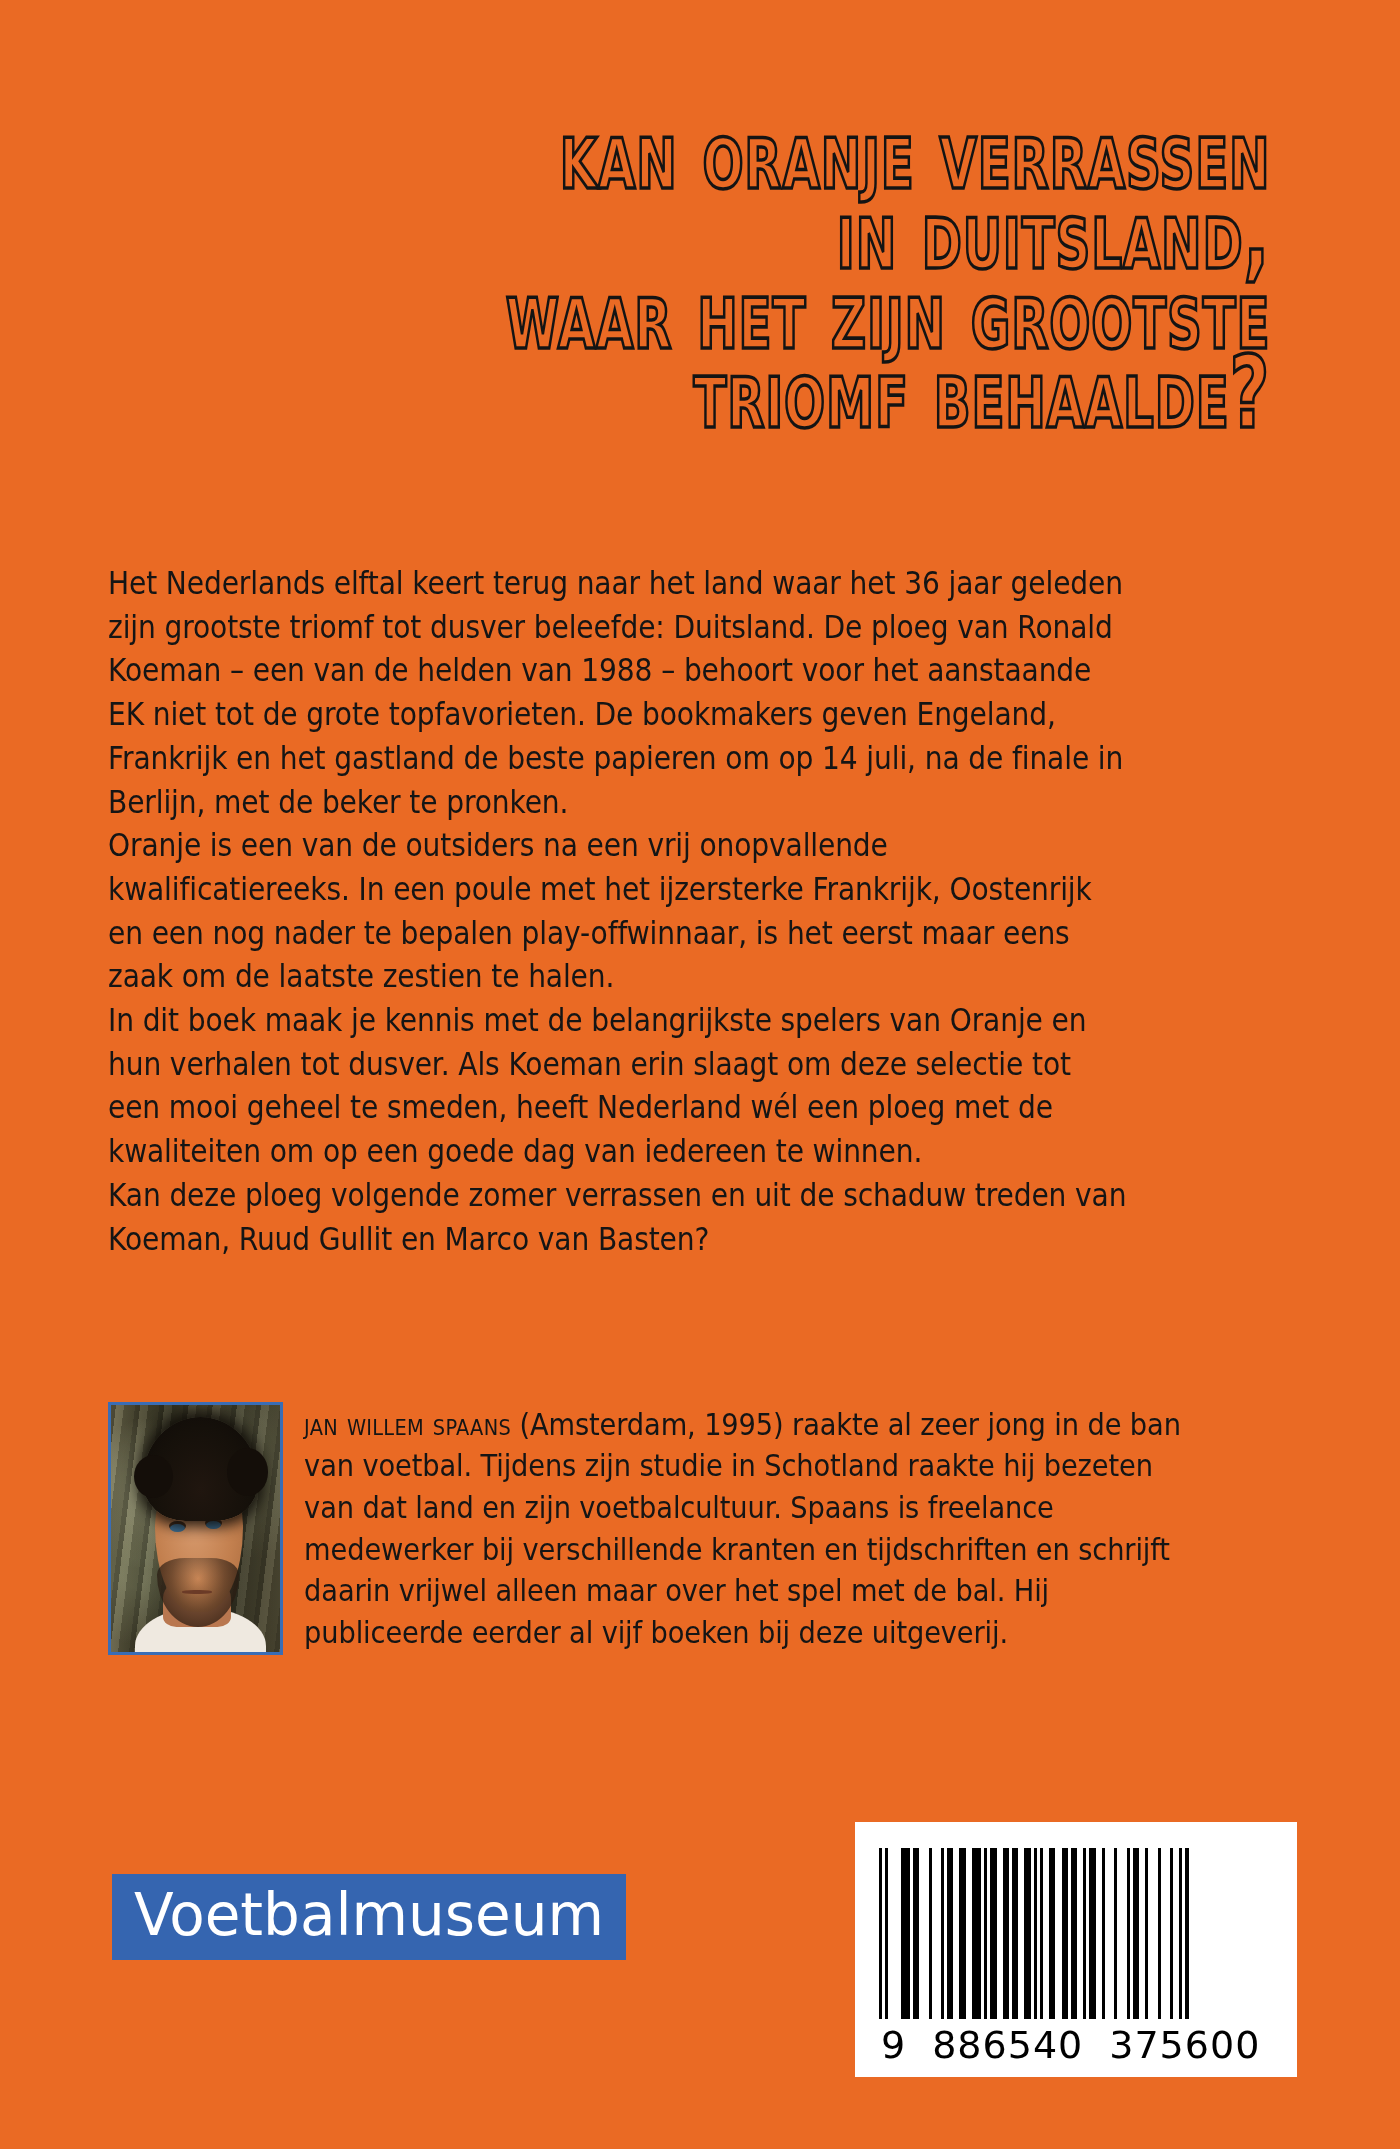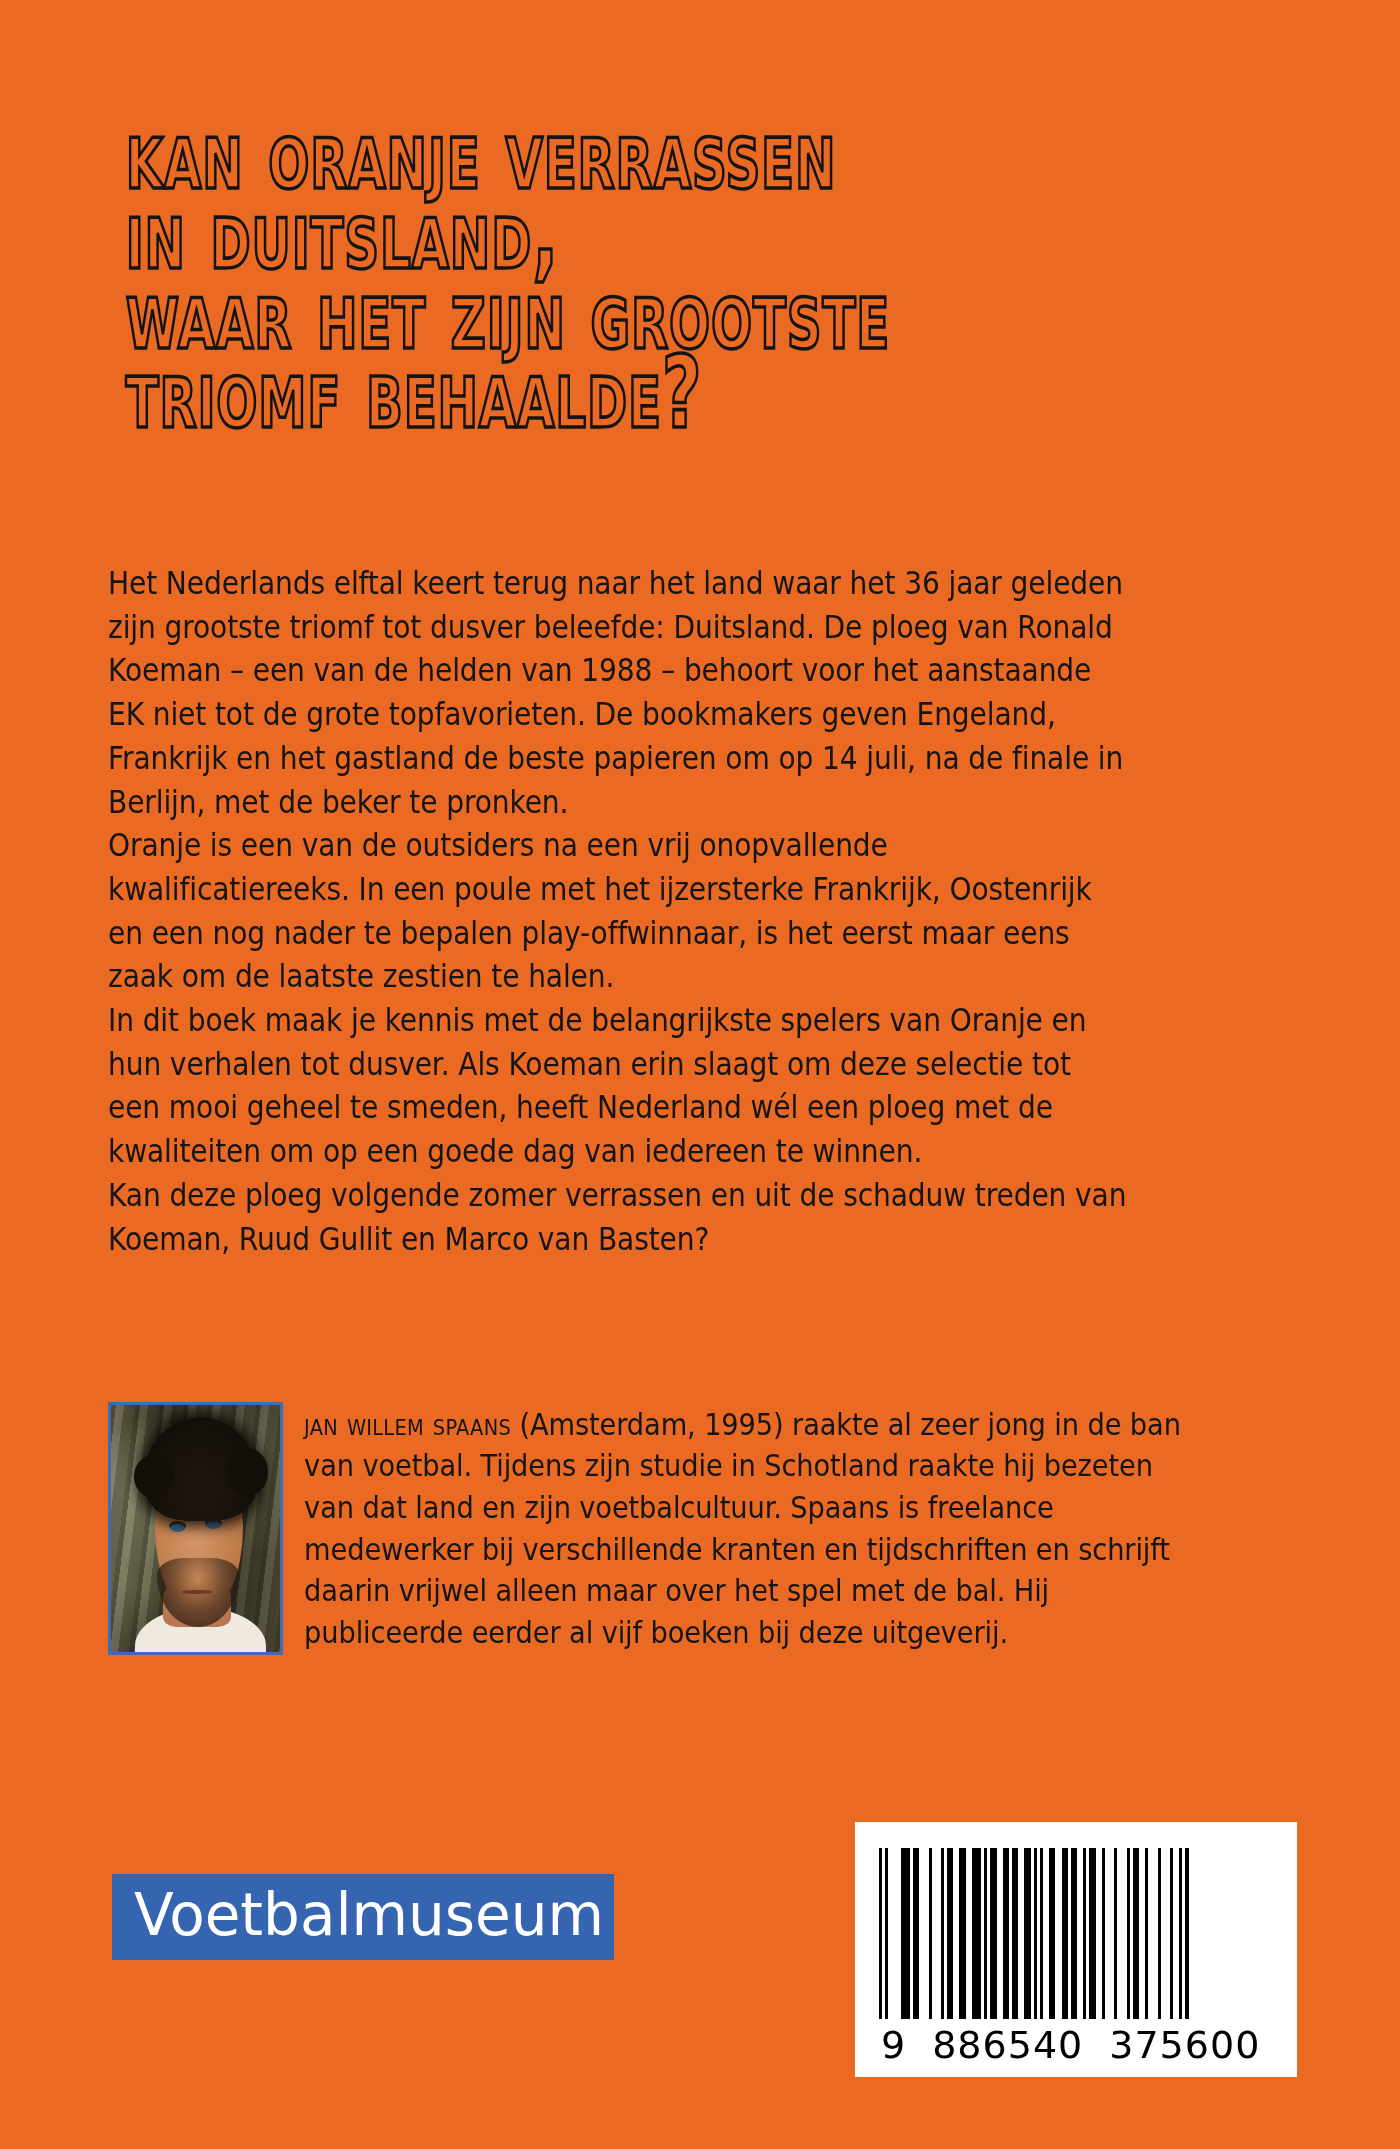--- a/index.html
+++ b/index.html
@@ -20,21 +20,21 @@
     inset: 0;
     background: #ea6a24;
   }
 
   
   .title-block {
     position: absolute;
     left: 0;
     right: 4px;
     top: 108px;
-    text-align: left;
+    text-align: right;
   }
   .title-line {
     display: block;
     font-family: "DejaVu Sans", sans-serif;
     font-weight: 700;
     font-variant: small-caps;
     text-transform: lowercase;
     letter-spacing: 1px;
     color: transparent;
     -webkit-text-stroke: 3px #141414;
@@ -206,21 +206,21 @@
     letter-spacing: 0.3px;
   }
   .author-text p { margin: 0; }
 
   
   .publisher-logo {
     position: absolute;
     left: 112px;
     top: 1874px;
     background: #3565b0;
-    padding: 12px 10px 16px 22px;
+    padding: 12px 22px 16px 22px;
     box-sizing: border-box;
   }
   .publisher-logo .word {
     color: #ffffff;
     font-family: "DejaVu Sans", sans-serif;
     font-weight: 400;
     font-size: 58px;
     line-height: 1;
     letter-spacing: 0px;
     display: block;

